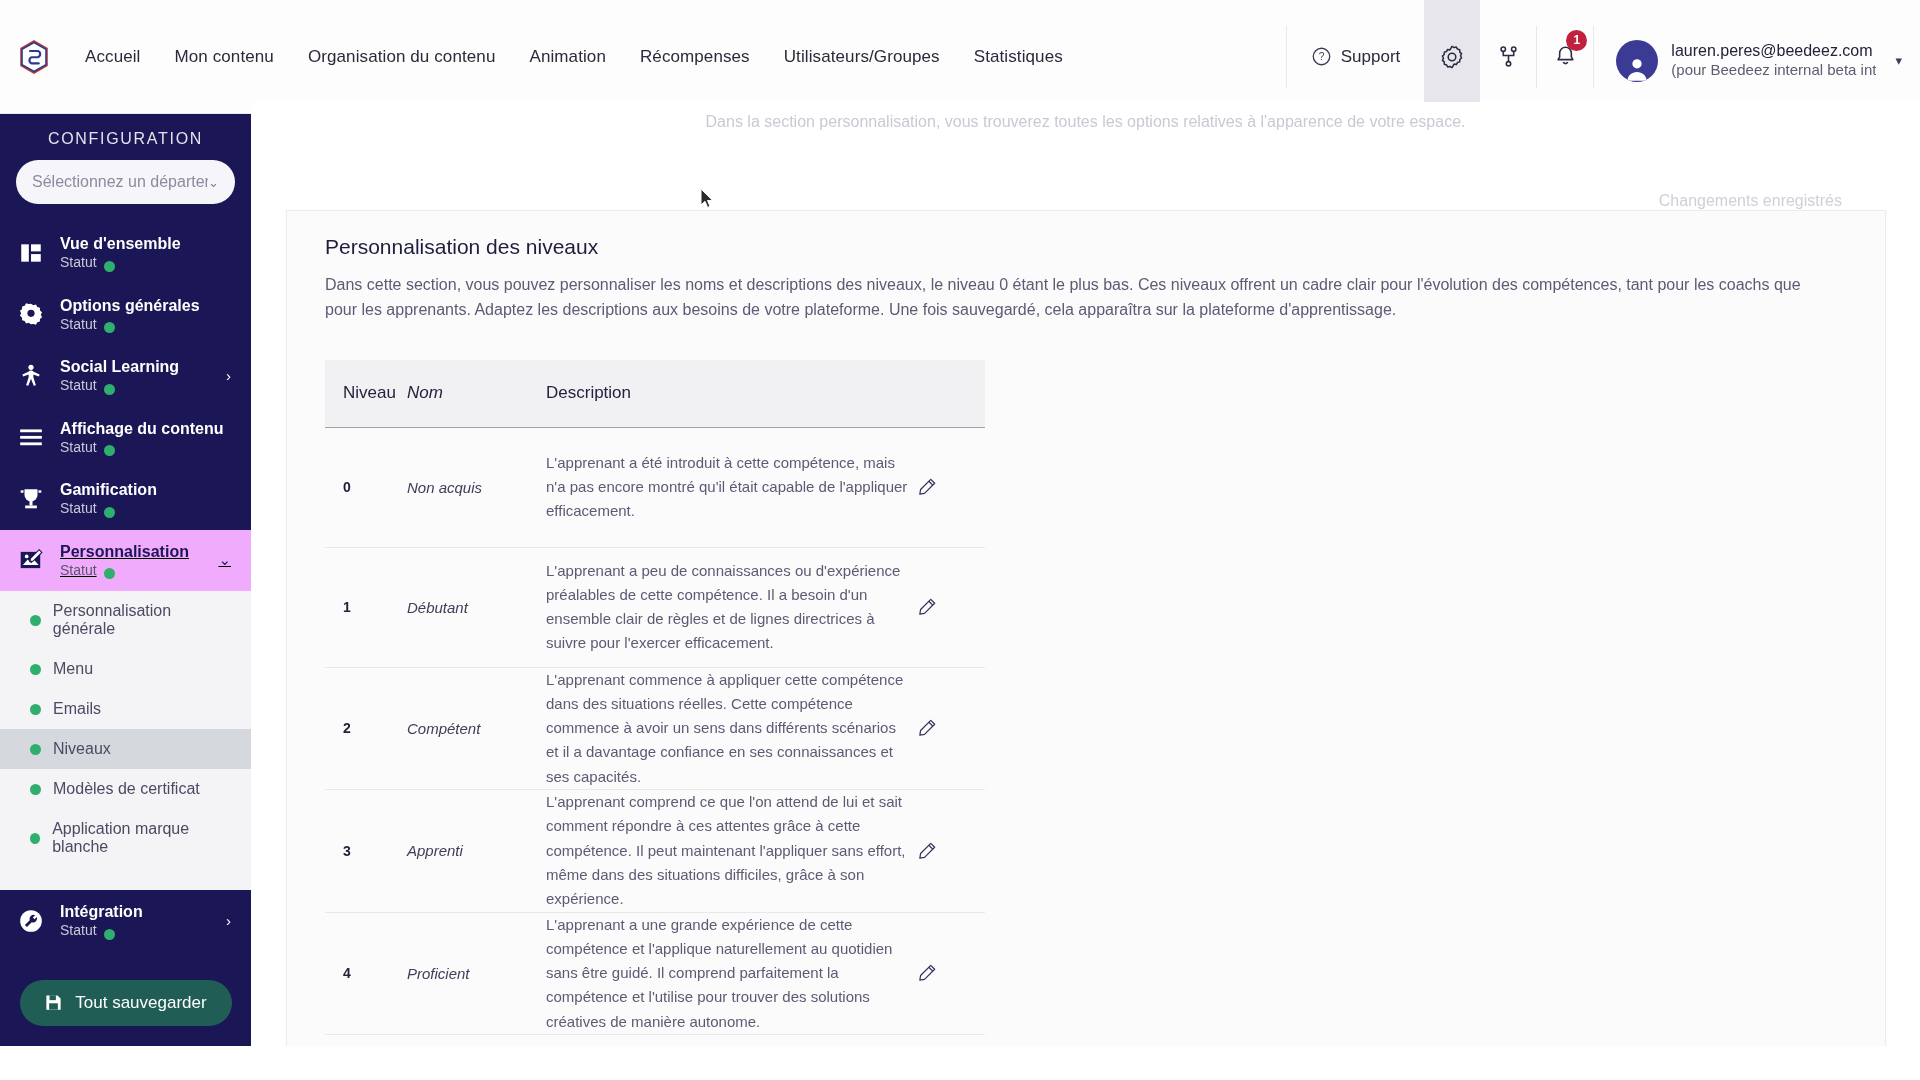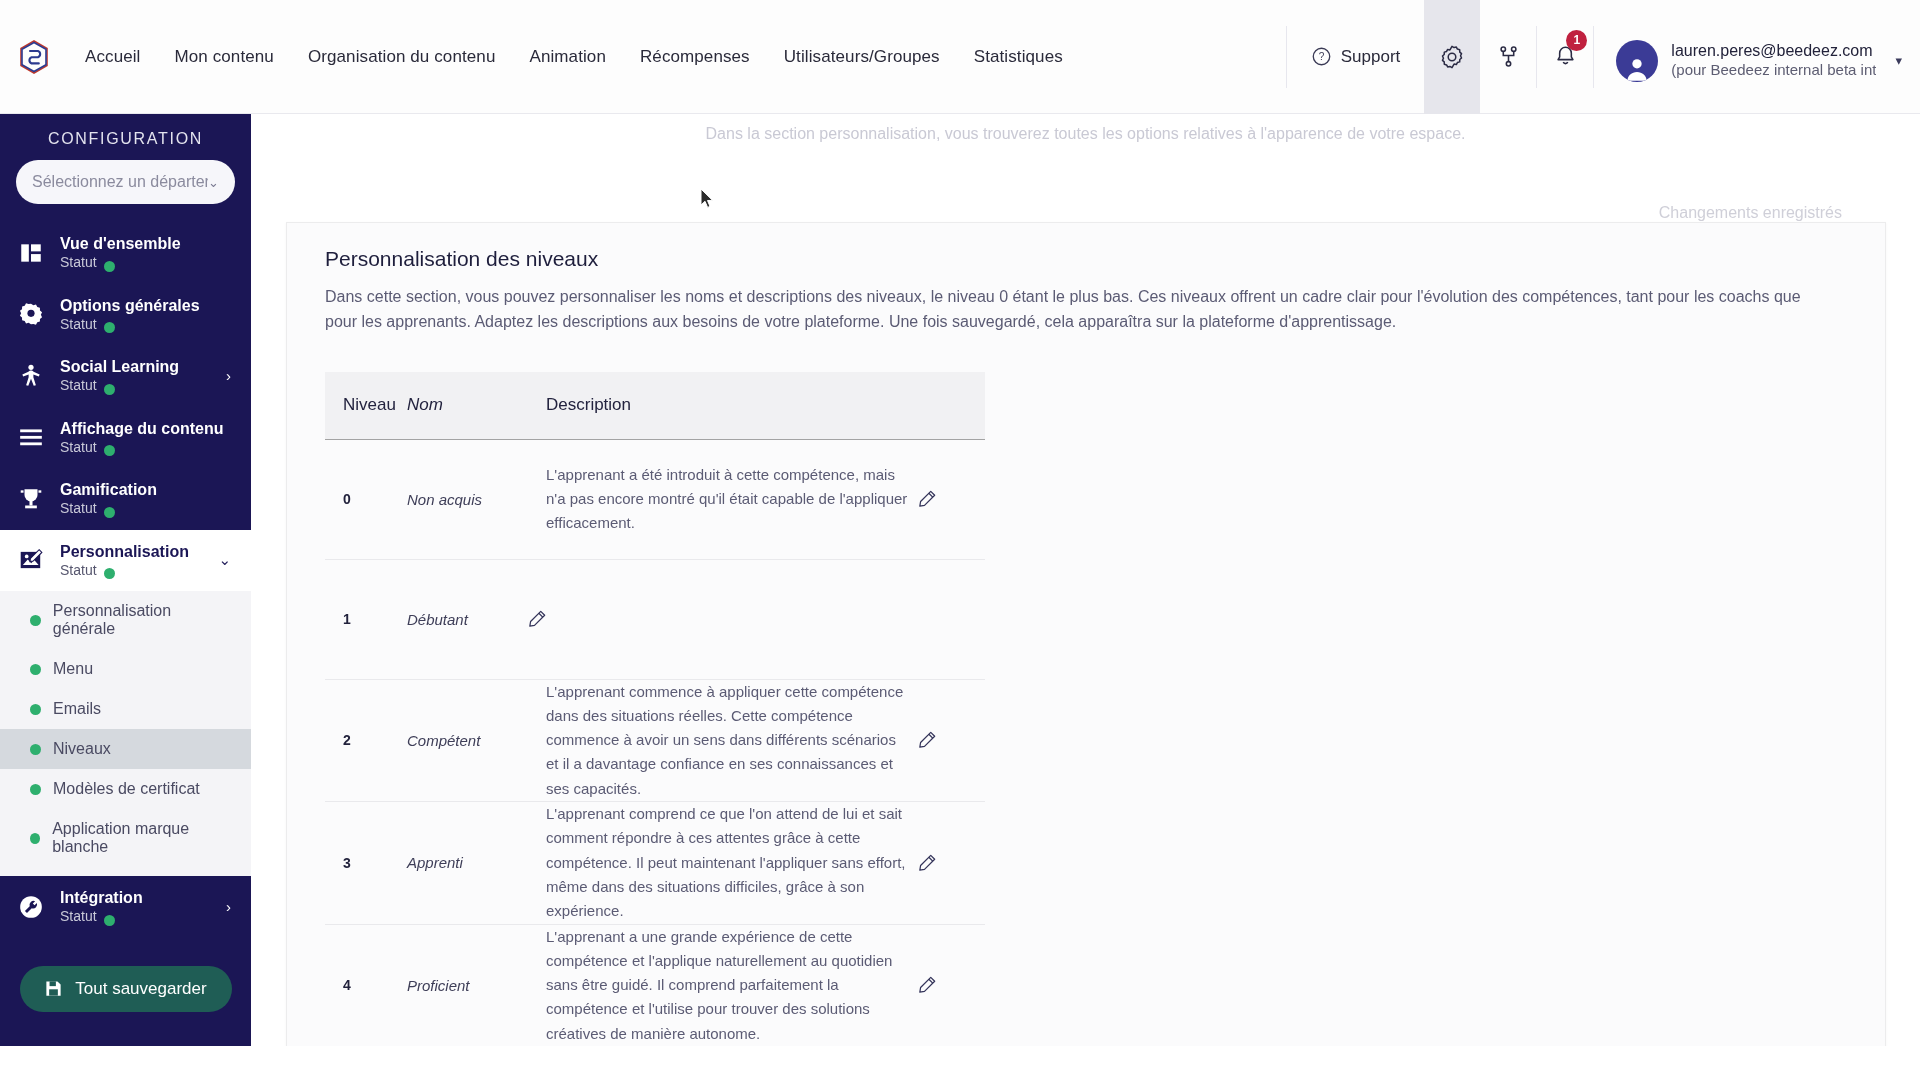--- a/index.html
+++ b/index.html
@@ -96,46 +96,46 @@
     width: 30px; height: 30px; flex: 0 0 30px;
     display:flex; align-items:center; justify-content:center;
   }
   .menu-item .mi-icon svg { width:26px; height:26px; display:block; }
   .mi-body { flex:1; line-height: 1.25; }
   .mi-label { font-size: 16px; color:#ffffff; font-weight: 600; white-space:nowrap;margin-top:24px;}
   .mi-status { font-size: 14px; color:#c9c9d8; display:flex; align-items:flex-end; gap:7px; }
   .dot { width:11px; height:11px; border-radius:50%; background:#2eaf6e; display:inline-block; }
   .mi-chev { color:#ffffff; font-size: 15px; padding-right: 4px; }
 
-  .menu-item.open { background:#ffffff; }
+  .menu-item.open { background:#f0abfc;text-decoration:underline; }
   .menu-item.open .mi-label { color:#1b1655; }
   .menu-item.open .mi-status { color:#56566e; }
   .menu-item.open .mi-chev { color:#1b1655; }
   .menu-item.open .mi-icon svg { fill:#1b1655; }
 
-  .submenu { background:#f4f4f7; padding-bottom: 9px; }
+  .submenu { background:#f4f4f7; padding-bottom: 23px; }
   .sub-item {
     display:flex; align-items:center; gap: 12px;
     padding: 11px 16px 11px 30px; cursor:pointer;
     font-size: 16px; color:#4a4a62;
   }
   .sub-item.selected { background:#d5d9de; }
 
   .save-zone { padding: 16px 0 20px; background:#1b1655; }
   .save-btn {
     margin: 12px auto; width: 212px; height: 46px; border-radius: 24px;
     background: #1f5d55; color:#ffffff; font-size: 17px;
     display:flex; align-items:center; justify-content:center; gap: 12px;
     cursor:pointer; border:none; font-family:inherit;
   }
   .save-btn svg { width:19px; height:19px; display:block; }
 
   
   .main {
-    position:absolute; top: 114px; left: 251px;
+    position:absolute; top: 102px; left: 251px;
     width: 1669px; height: 966px;
     background: #ffffff; overflow: hidden;
   }
   .ghost-banner {
     position:absolute; top: -6px; left: 0; width: 1669px; height: 52px;
     display:flex; align-items:center; justify-content:center;
     font-size: 16px; color:#c9c9d4;
   }
   .saved-note {
     position:absolute; top: 90px; right: 78px;
@@ -480,20 +480,21 @@
           <svg viewBox="0 0 24 24">
             <path d="M16.5 2.8 l4.7 4.7 -12.2 12.2 -5.6 .9 .9-5.6 z" fill="none" stroke="#34345a" stroke-width="1.5" stroke-linejoin="round"></path>
             <path d="M14.2 5.1 l4.7 4.7" fill="none" stroke="#34345a" stroke-width="1.5"></path>
           </svg>
         </div>
       </div>
 
       <div class="trow">
         <div class="td lvl col-niveau">1</div>
         <div class="td name col-nom">Débutant</div>
+        <div class="td desc col-desc">L'apprenant a peu de connaissances ou d'expérience préalables de cette compétence. Il a besoin d'un ensemble clair de règles et de lignes directrices à suivre pour l'exercer efficacement.</div>
         <div class="edit-btn">
           <svg viewBox="0 0 24 24">
             <path d="M16.5 2.8 l4.7 4.7 -12.2 12.2 -5.6 .9 .9-5.6 z" fill="none" stroke="#34345a" stroke-width="1.5" stroke-linejoin="round"></path>
             <path d="M14.2 5.1 l4.7 4.7" fill="none" stroke="#34345a" stroke-width="1.5"></path>
           </svg>
         </div>
       </div>
 
       <div class="trow">
         <div class="td lvl col-niveau">2</div>

